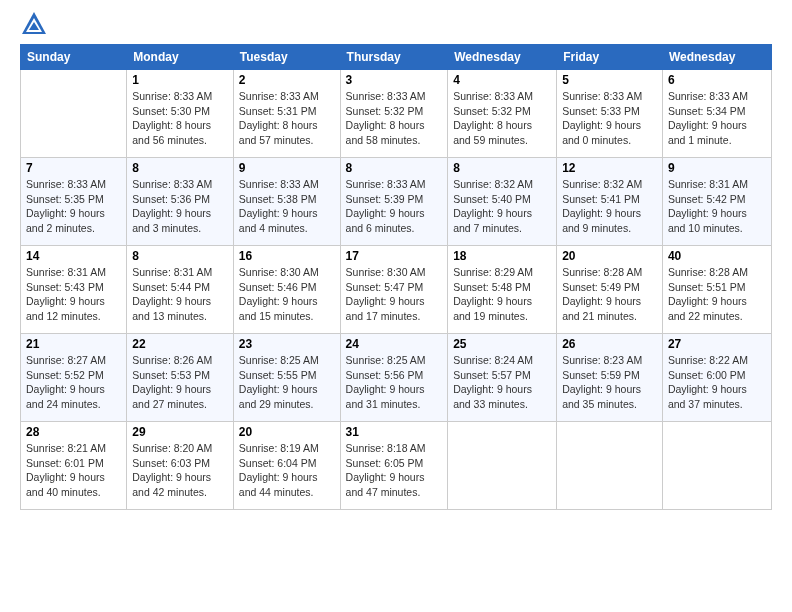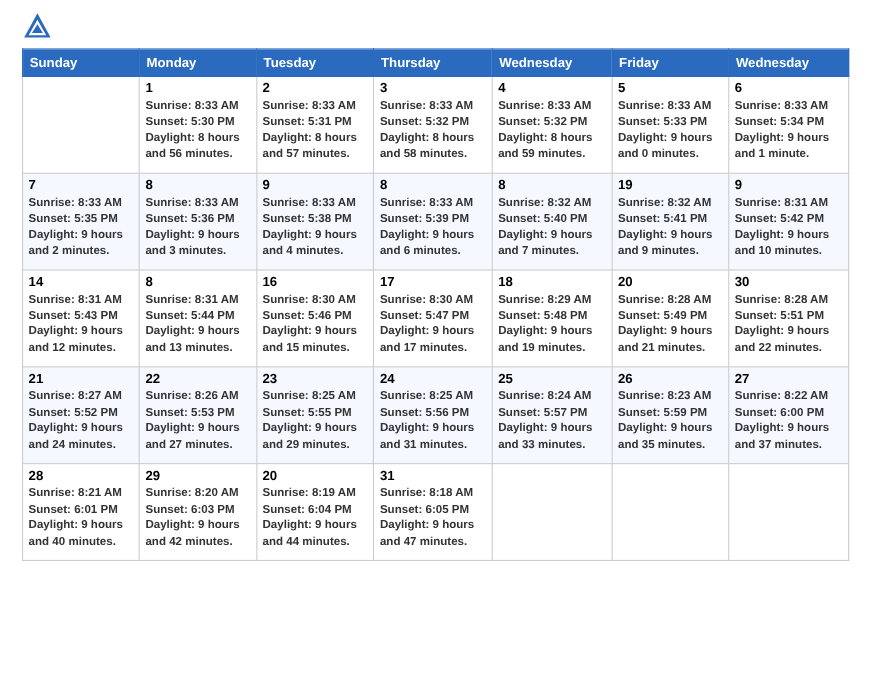--- a/index.html
+++ b/index.html
@@ -79,21 +79,20 @@
     .day-num {
       font-weight: bold;
       font-size: 12px;
       margin-bottom: 2px;
       display: block;
     }
     .day-info {
       color: #333;
       font-size: 10.5px;
       line-height: 1.4;
-      font-weight: bold;
     }
     .empty-cell {
       background: #fafafa;
     }
     .week-row td { height: 88px; }
   </style>
 </head>
 <body>
 
 <div class="page">
@@ -170,21 +169,21 @@
           </td>
           <td>
             <span class="day-num">8</span>
             <div class="day-info">Sunrise: 8:33 AM<br>Sunset: 5:39 PM<br>Daylight: 9 hours and 6 minutes.</div>
           </td>
           <td>
             <span class="day-num">8</span>
             <div class="day-info">Sunrise: 8:32 AM<br>Sunset: 5:40 PM<br>Daylight: 9 hours and 7 minutes.</div>
           </td>
           <td>
-            <span class="day-num">19</span>
+            <span class="day-num">12</span>
             <div class="day-info">Sunrise: 8:32 AM<br>Sunset: 5:41 PM<br>Daylight: 9 hours and 9 minutes.</div>
           </td>
           <td>
             <span class="day-num">9</span>
             <div class="day-info">Sunrise: 8:31 AM<br>Sunset: 5:42 PM<br>Daylight: 9 hours and 10 minutes.</div>
           </td>
         </tr>
         <tr class="week-row">
           <td>
             <span class="day-num">14</span>
@@ -204,21 +203,21 @@
           </td>
           <td>
             <span class="day-num">18</span>
             <div class="day-info">Sunrise: 8:29 AM<br>Sunset: 5:48 PM<br>Daylight: 9 hours and 19 minutes.</div>
           </td>
           <td>
             <span class="day-num">20</span>
             <div class="day-info">Sunrise: 8:28 AM<br>Sunset: 5:49 PM<br>Daylight: 9 hours and 21 minutes.</div>
           </td>
           <td>
-            <span class="day-num">30</span>
+            <span class="day-num">40</span>
             <div class="day-info">Sunrise: 8:28 AM<br>Sunset: 5:51 PM<br>Daylight: 9 hours and 22 minutes.</div>
           </td>
         </tr>
         <tr class="week-row">
           <td>
             <span class="day-num">21</span>
             <div class="day-info">Sunrise: 8:27 AM<br>Sunset: 5:52 PM<br>Daylight: 9 hours and 24 minutes.</div>
           </td>
           <td>
             <span class="day-num">22</span>

